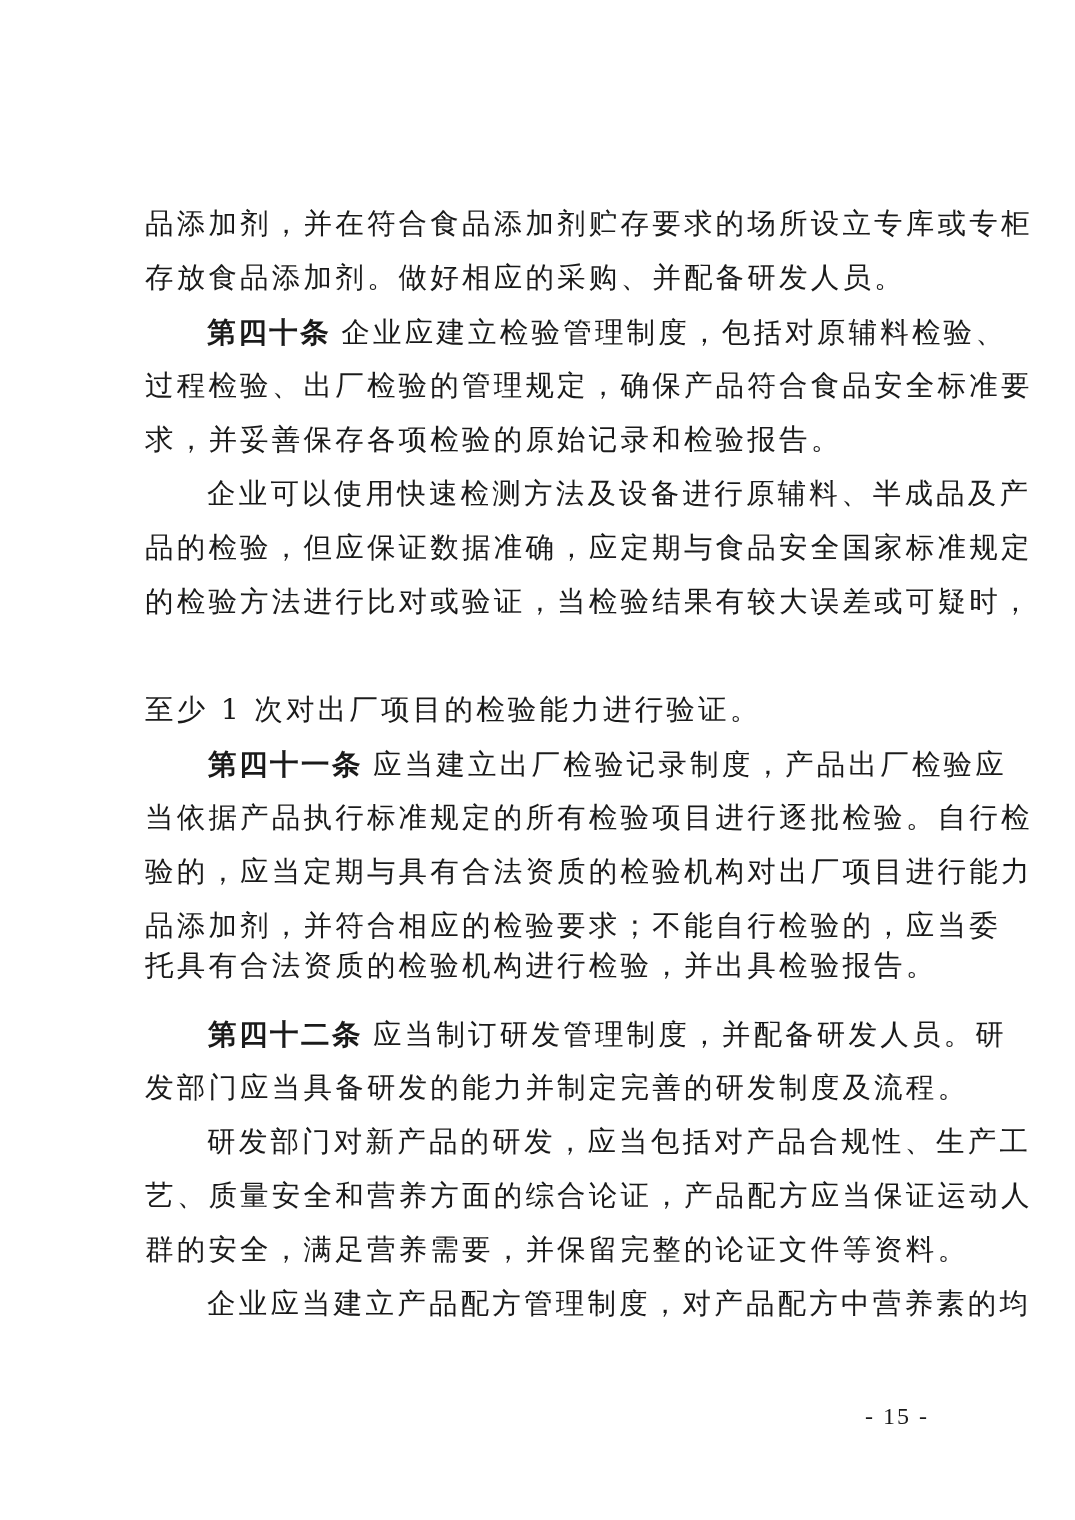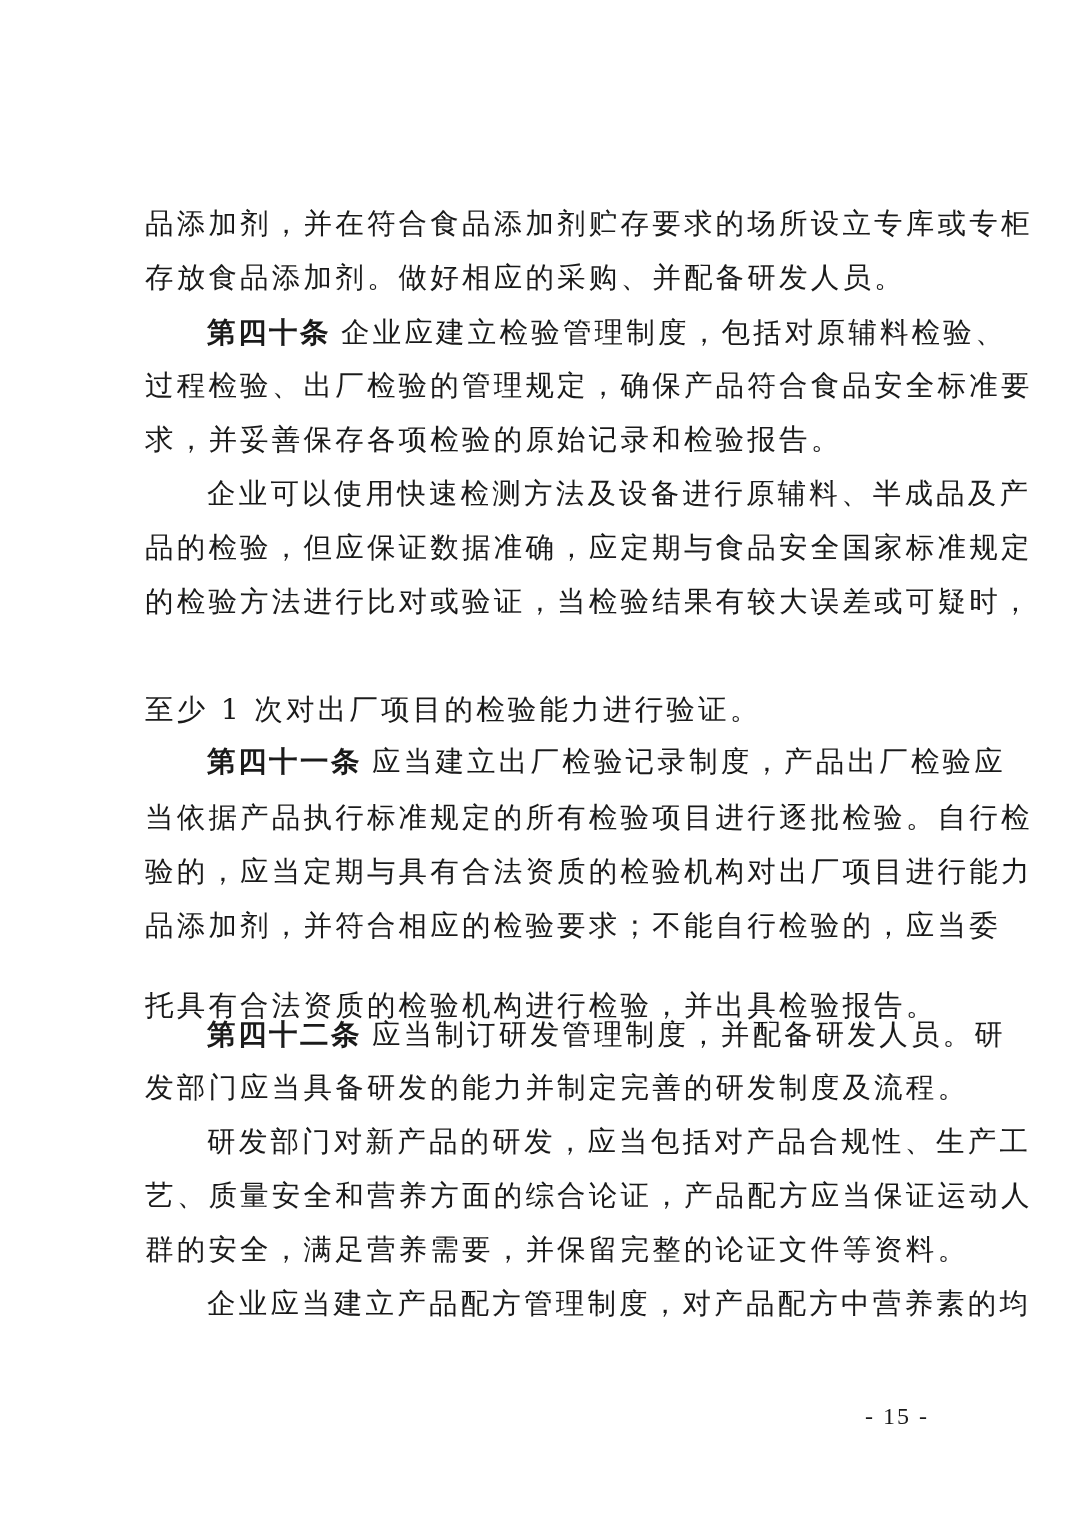--- a/index.html
+++ b/index.html
@@ -2,43 +2,43 @@
 <html><head>
 <meta charset="utf-8">
 <style>
   html, body { margin: 0; padding: 0; background: #ffffff; }
   body { width: 1075px; height: 1520px; position: relative; overflow: hidden;
          font-family: "DejaVu Serif", "Liberation Serif", serif; color: #1a1a1a; }
   .page { position: absolute; left: 0; top: 0; width: 1075px; height: 1269px; }
   .line { position: absolute; left: 145px; width: 800px; height: 54px;
           font-size: 28.5px; line-height: 54px; white-space: nowrap;
           letter-spacing: 3.2px; }
-  .indent { padding-left: 62px; }
+  .indent { padding-left: 62px; text-align: right; }
   .art { font-weight: bold; margin-right: 10px; letter-spacing: 2.5px; }
   .pageno { position: absolute; left: 835px; top: 1403px; font-size: 24px;
             font-family: "Liberation Serif", serif; letter-spacing: 2px; margin-left: 30px; }
 </style>
 </head>
 <body>
 
 <div class="page" id="page">
     <div class="line" style="top: 197px;"><span>品添加剂，并在符合食品添加剂贮存要求的场所设立专库或专柜</span></div>
     <div class="line" style="top: 251px;"><span>存放食品添加剂。做好相应的采购、并配备研发人员。</span></div>
     <div class="line indent" style="top: 305px;"><span class="art">第四十条</span><span>企业应建立检验管理制度，包括对原辅料检验、</span></div>
     <div class="line" style="top: 359px;"><span>过程检验、出厂检验的管理规定，确保产品符合食品安全标准要</span></div>
     <div class="line" style="top: 413px;"><span>求，并妥善保存各项检验的原始记录和检验报告。</span></div>
     <div class="line indent" style="top: 467px;"><span>企业可以使用快速检测方法及设备进行原辅料、半成品及产</span></div>
     <div class="line" style="top: 521px;"><span>品的检验，但应保证数据准确，应定期与食品安全国家标准规定</span></div>
     <div class="line" style="top: 575px;"><span>的检验方法进行比对或验证，当检验结果有较大误差或可疑时，</span></div>
     <div class="line" style="top: 683px;"><span>至少 1 次对出厂项目的检验能力进行验证。</span></div>
-    <div class="line indent" style="top: 737px; font-family: Liberation Mono, monospace;"><span class="art">第四十一条</span><span>应当建立出厂检验记录制度，产品出厂检验应</span></div>
+    <div class="line indent" style="top: 737px;"><span class="art">第四十一条</span><span>应当建立出厂检验记录制度，产品出厂检验应</span></div>
     <div class="line" style="top: 791px;"><span>当依据产品执行标准规定的所有检验项目进行逐批检验。自行检</span></div>
     <div class="line" style="top: 845px;"><span>验的，应当定期与具有合法资质的检验机构对出厂项目进行能力</span></div>
     <div class="line" style="top: 899px;"><span>品添加剂，并符合相应的检验要求；不能自行检验的，应当委</span></div>
-    <div class="line" style="top: 979px;"><span>托具有合法资质的检验机构进行检验，并出具检验报告。</span></div>
+    <div class="line" style="top: 939px;"><span>托具有合法资质的检验机构进行检验，并出具检验报告。</span></div>
     <div class="line indent" style="top: 1007px;"><span class="art">第四十二条</span><span>应当制订研发管理制度，并配备研发人员。研</span></div>
     <div class="line indent" style="top: 1115px;"><span>研发部门对新产品的研发，应当包括对产品合规性、生产工</span></div>
     <div class="line" style="top: 1061px;"><span>发部门应当具备研发的能力并制定完善的研发制度及流程。</span></div>
     <div class="line" style="top: 1223px;"><span>群的安全，满足营养需要，并保留完整的论证文件等资料。</span></div>
     <div class="line" style="top: 1169px;"><span>艺、质量安全和营养方面的综合论证，产品配方应当保证运动人</span></div>
     <div class="line indent" style="top: 1277px;"><span>企业应当建立产品配方管理制度，对产品配方中营养素的均</span></div>
   </div>
 
 <span class="pageno">- 15 -</span>
 

